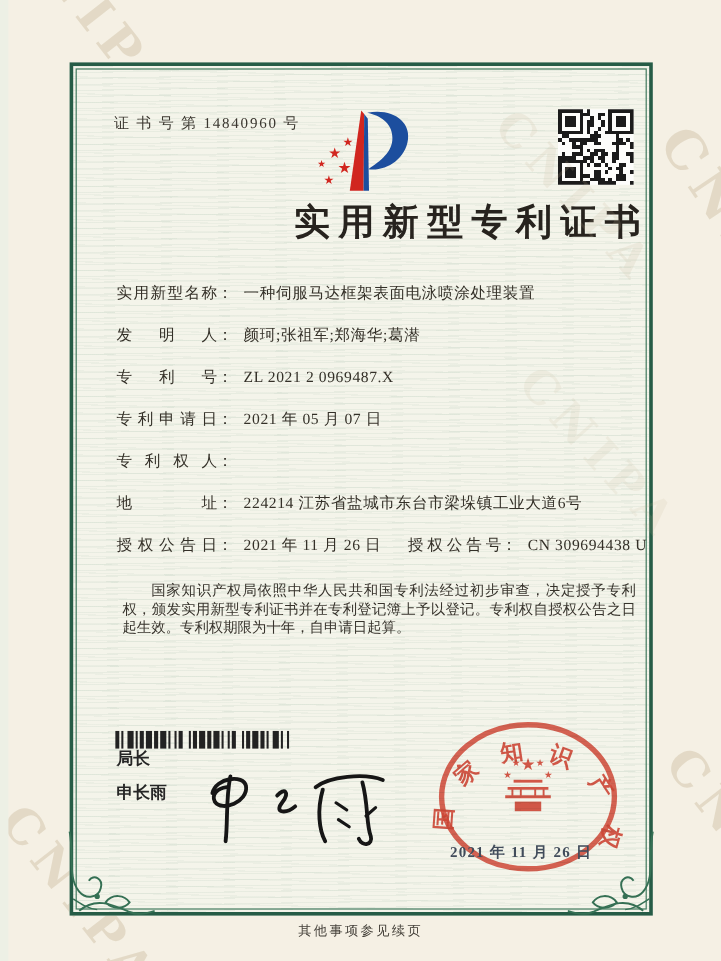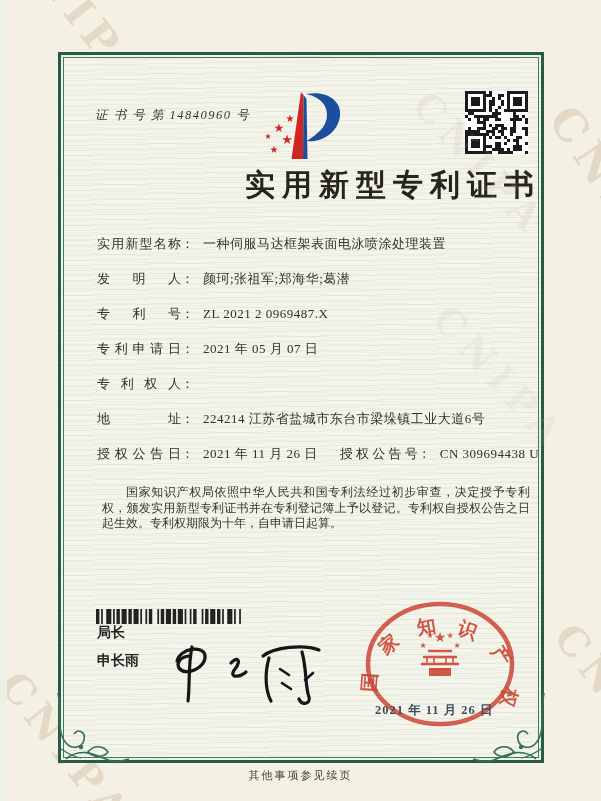--- a/index.html
+++ b/index.html
@@ -25,21 +25,21 @@
     border:3px solid #25594395;
     border-color:#265c46;
     background:
       repeating-linear-gradient(179deg, rgba(122,162,138,0.10) 0 1px, rgba(0,0,0,0) 1px 5px),
       repeating-linear-gradient(181.5deg, rgba(122,162,138,0.07) 0 1px, rgba(0,0,0,0) 1px 7px),
       #f4f4ea;
     z-index:2;
   }
   .frame-inner{position:absolute;inset:2px;border:1px solid #417a5e;pointer-events:none;}
   
-  .cert-no{position:absolute;left:34px;top:52px;font-size:12.5px;letter-spacing:1.5px;color:#3a362f;font-style:italic;}
+  .cert-no{position:absolute;left:34px;top:40px;font-size:12.5px;letter-spacing:1.5px;color:#3a362f;}
   .logo{position:absolute;left:199px;top:34px;width:86px;height:76px;}
   .qr{position:absolute;left:404px;top:36px;width:63px;height:63px;background:#fdfdfb;}
   .title{position:absolute;left:0;top:110px;width:100%;text-align:right;
          font-size:30px;font-weight:bold;letter-spacing:7px;color:#27231e;}
   
   .fields{position:absolute;left:36px;top:180px;width:430px;font-size:13px;color:#343028;}
   .frow{height:18px;margin-bottom:17px;display:flex;align-items:baseline;white-space:nowrap;}
   .flabel{display:inline-flex;justify-content:space-between;width:84px;flex:none;}
   .fcolon{flex:none;margin-right:9px;}
   .fvalue{letter-spacing:0.5px;}

